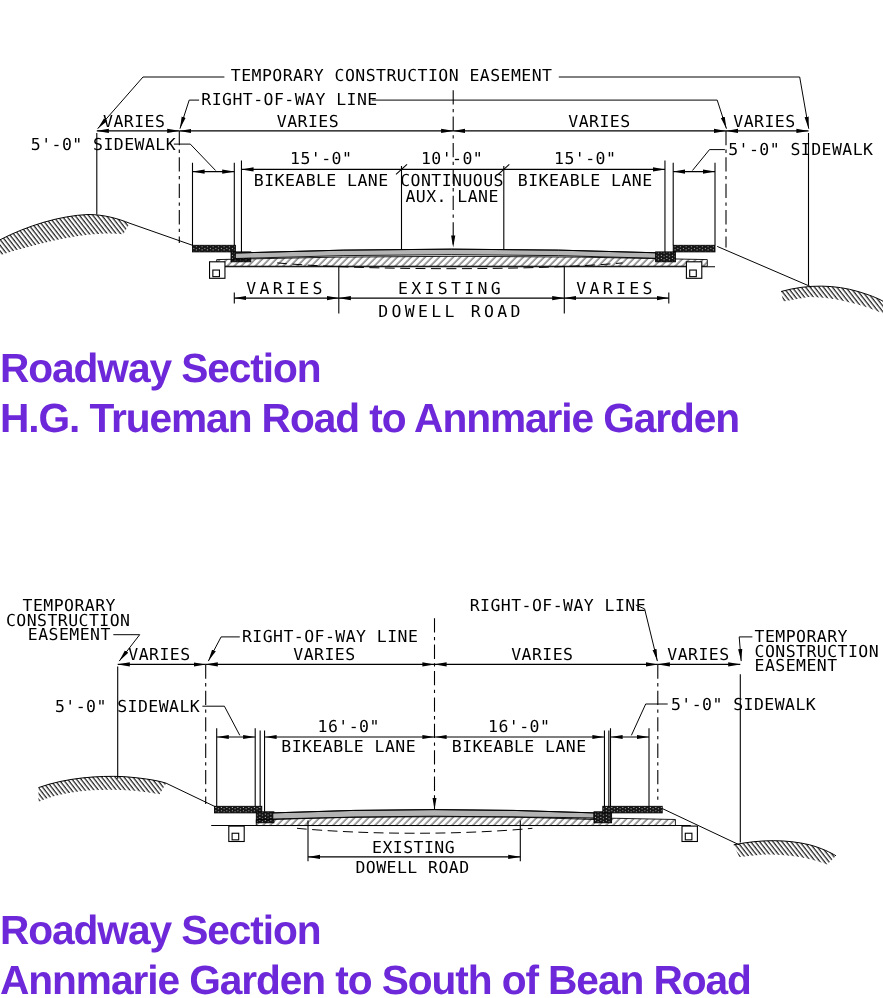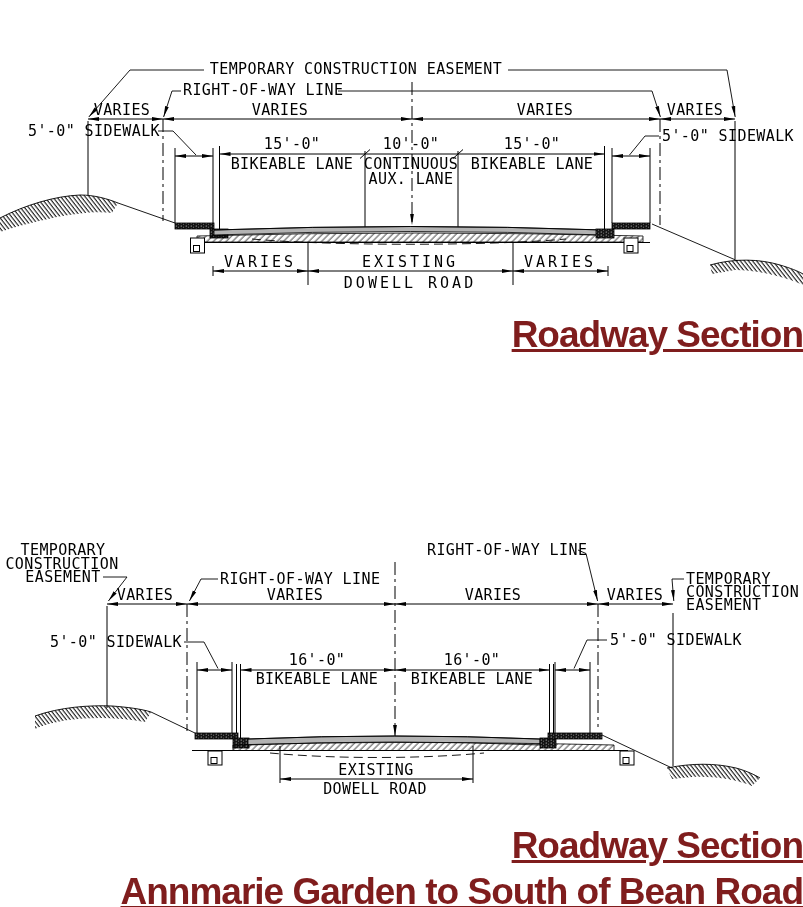--- a/index.html
+++ b/index.html
@@ -8,22 +8,22 @@
   .stage svg{position:absolute;left:0;}
   #svg1{top:0;}
   #svg2{top:490px;}
   .t{font-family:"DejaVu Sans Mono","Liberation Mono",monospace;font-size:15px;fill:#000;letter-spacing:0.4px;}
   .tm{text-anchor:middle;}
   .tw{letter-spacing:3px;}
   .ln{stroke:#000;stroke-width:1;fill:none;}
   .lt{stroke:#000;stroke-width:0.9;fill:none;}
   .cl{stroke-dasharray:13 4 3 4;}
   .dsh{stroke-dasharray:9 5;}
-  .title-block{position:absolute;width:100%;text-align:right;color:#7f1d1d;font-weight:bold;
-               font-size:37px;line-height:46px;letter-spacing:-1px;text-decoration:underline;}
+  .title-block{position:absolute;width:100%;text-align:left;color:#6d28d9;font-weight:bold;
+               font-size:37px;line-height:46px;letter-spacing:-1px;}
   #title1{top:285px;}
   #title2{top:796px;}
 </style>
 </head>
 <body>
 
 <div class="stage">
 
 <svg id="svg1" width="803" height="275" viewBox="0 0 803 275">
   <defs>
@@ -130,20 +130,21 @@
     <text class="t tm" x="532" y="142">BIKEABLE LANE</text>
     <text class="t tm tw" x="260" y="240">VARIES</text>
     <text class="t tm tw" x="410" y="240">EXISTING</text>
     <text class="t tm tw" x="560" y="240">VARIES</text>
     <text class="t tm tw" x="410" y="261">DOWELL ROAD</text>
   </g>
 </svg>
 
 <div id="title1" class="title-block">
   <div>Roadway Section</div>
+  <div>H.G. Trueman Road to Annmarie Garden</div>
 </div>
 
 <svg id="svg2" width="803" height="300" viewBox="0 0 803 300">
   <defs>
     <marker id="ah2" viewBox="0 0 11 5" refX="11" refY="2.5" markerWidth="11" markerHeight="5" markerUnits="userSpaceOnUse" orient="auto-start-reverse">
       <path d="M11,2.5 L0,0.6 L0,4.4 Z" fill="#000"></path>
     </marker>
     <pattern id="hatch2" width="4.5" height="4.5" patternUnits="userSpaceOnUse" patternTransform="rotate(45)">
       <line x1="1" y1="0" x2="1" y2="4.5" stroke="#000" stroke-width="0.7"></line>
     </pattern>

